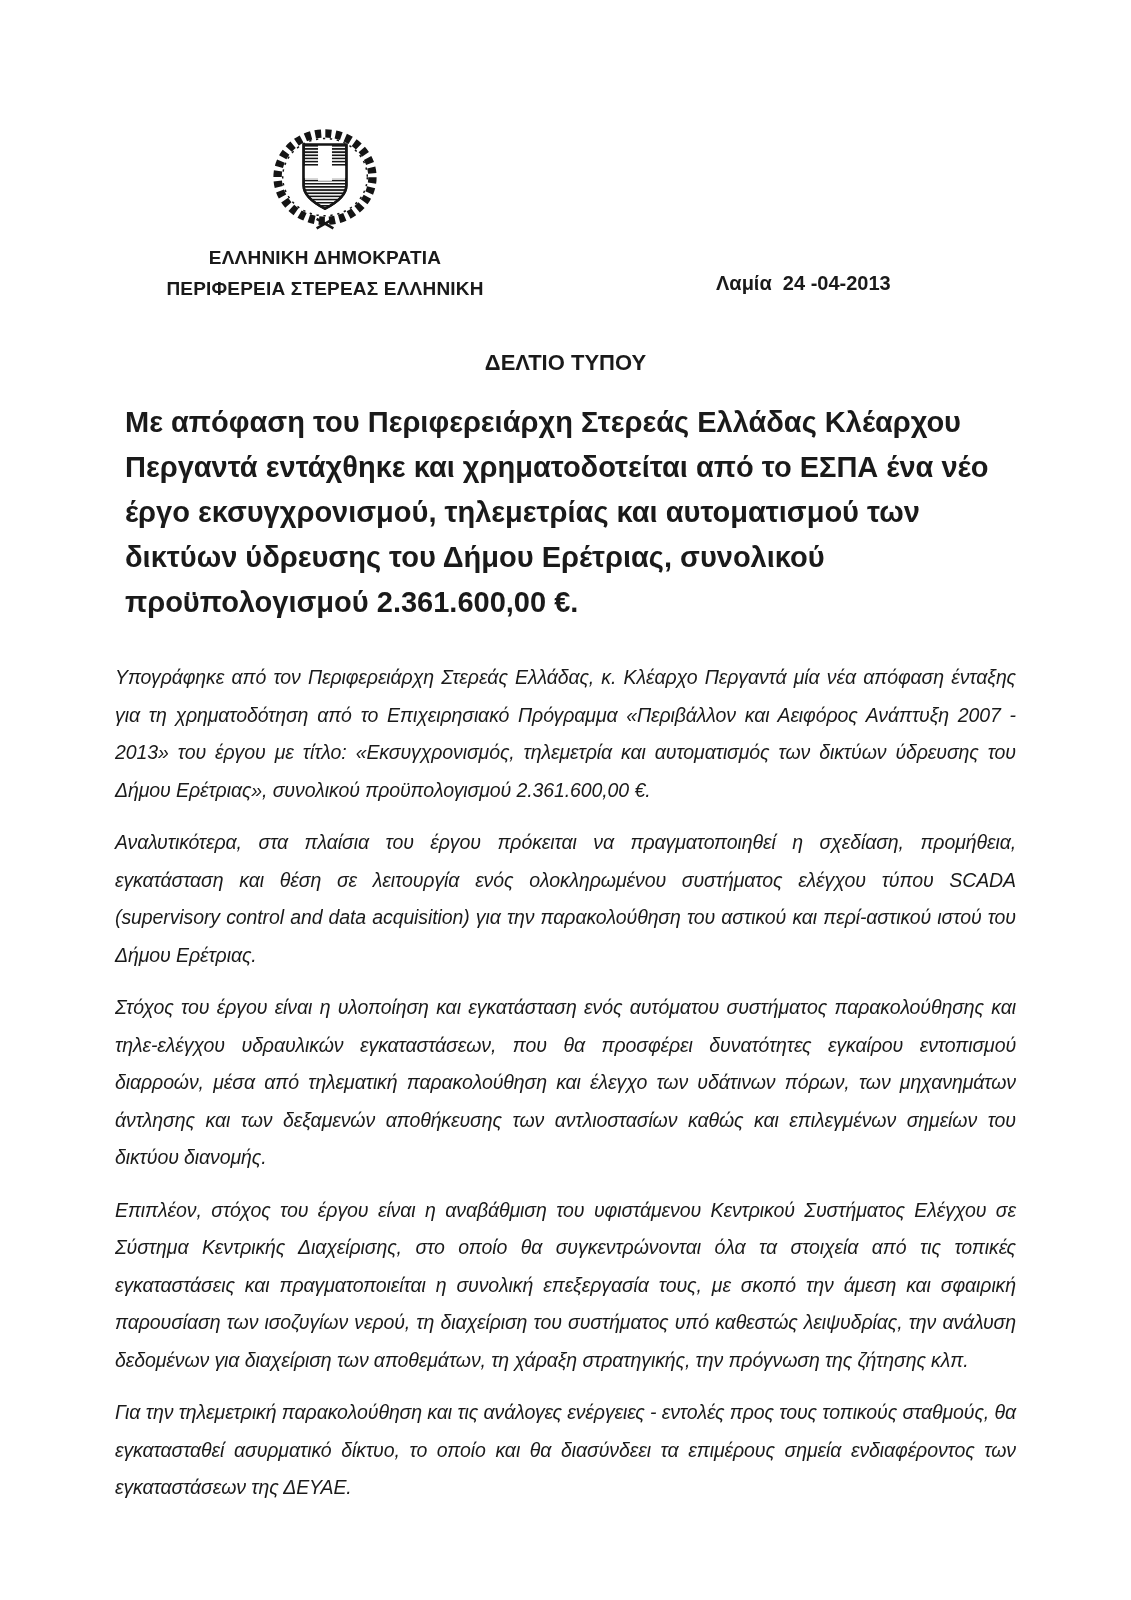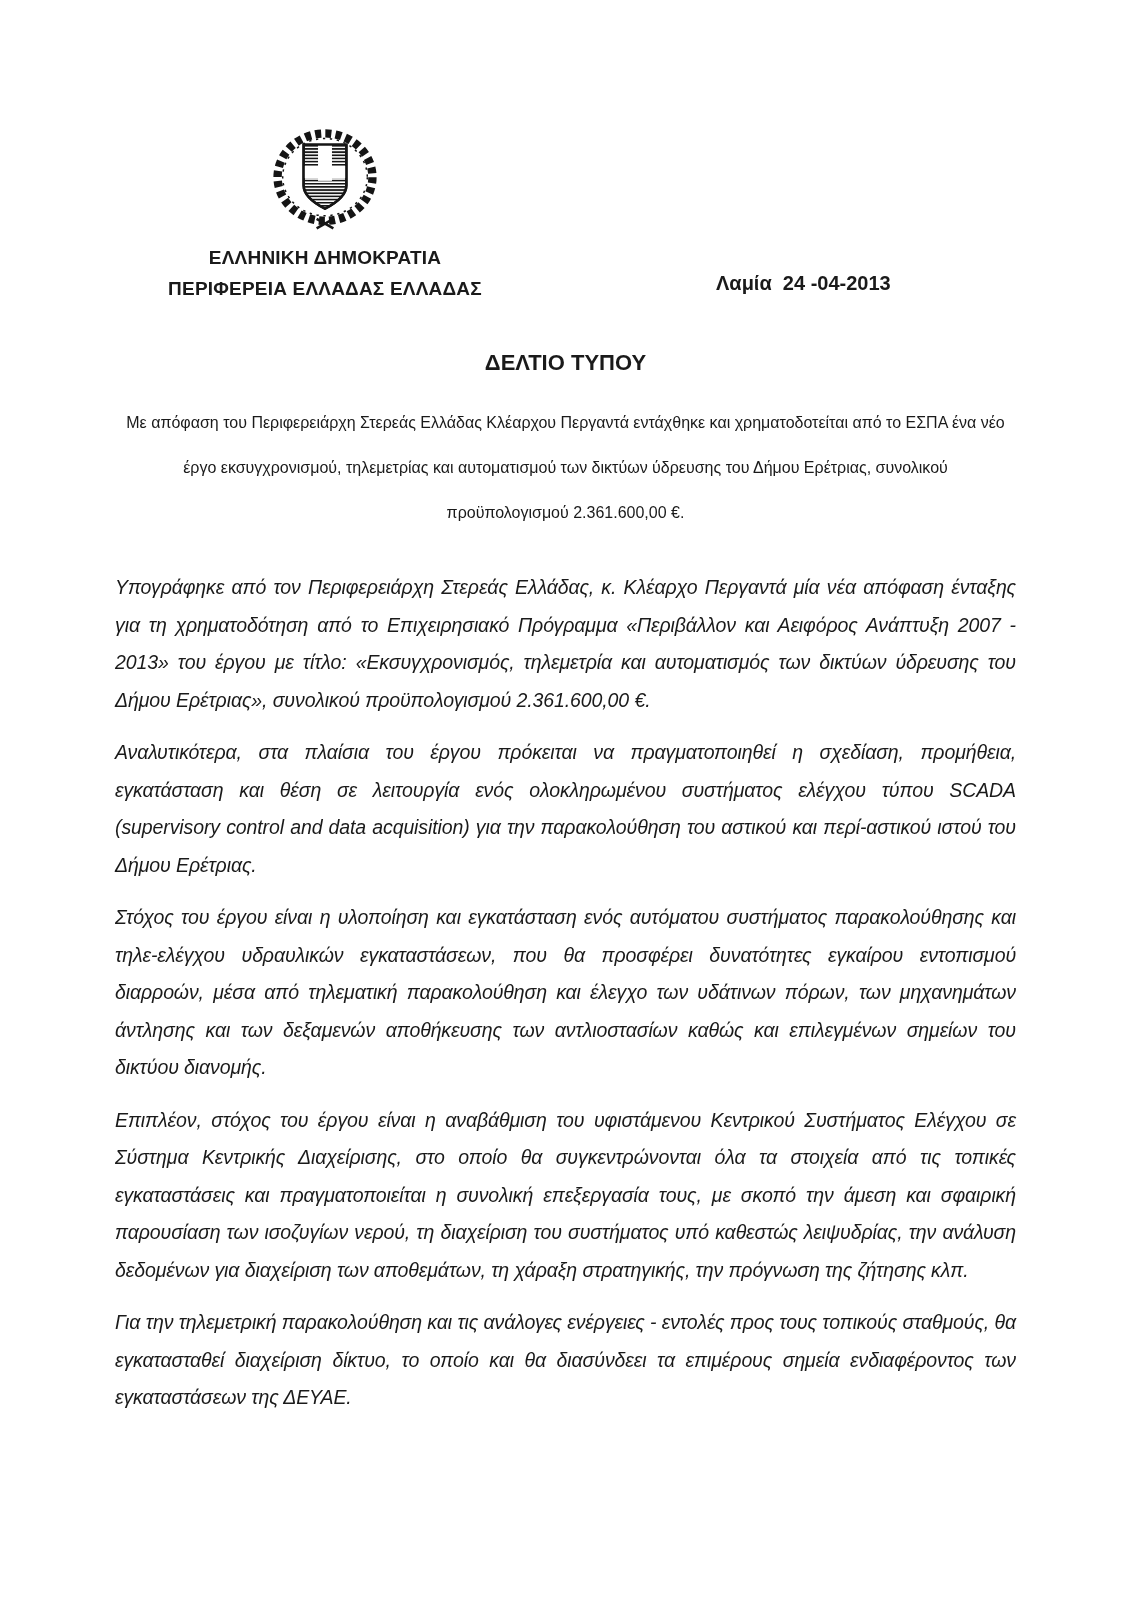--- a/index.html
+++ b/index.html
@@ -26,22 +26,21 @@
   .date-line{
     position:absolute;left:601px;top:146px;
     font-size:20px;font-weight:700;white-space:pre;
   }
   .doc-title{
     margin:46px 0 0;text-align:center;
     font-size:22px;font-weight:700;
   }
   .lead{
     margin:24px 125px 0;
-    text-align:center;
-    font-size:16px;font-weight:400;line-height:45px;
+    font-size:29px;font-weight:700;line-height:45px;
   }
   .body-text{margin:34px 115px 0;}
   .para{
     margin:0 0 15px;
     font-size:19.5px;line-height:37.5px;
     text-align:justify;
     letter-spacing:-0.1px;
     font-style:italic;
   }
 </style>
@@ -66,30 +65,30 @@
 
           <path d="M51 100 L69 110 M69 100 L51 110" stroke="#151515" stroke-width="2.8" fill="none"></path>
 
           <path d="M37 20 H83 V64 Q83 77 60 89 Q37 77 37 64 Z" fill="url(#hstripes)" stroke="#151515" stroke-width="2.6"></path>
           <rect x="52.5" y="20" width="15" height="39" fill="#ffffff"></rect>
           <rect x="37" y="43" width="46" height="13" fill="#ffffff"></rect>
           <path d="M37 20 H83 V64 Q83 77 60 89 Q37 77 37 64 Z" fill="none" stroke="#151515" stroke-width="2.6"></path>
         </svg>
       </div>
       <div class="org-line">ΕΛΛΗΝΙΚΗ ΔΗΜΟΚΡΑΤΙΑ</div>
-      <div class="org-line">ΠΕΡΙΦΕΡΕΙΑ ΕΛΛΑΔΑΣ ΕΛΛΑΔΑΣ</div>
+      <div class="org-line">ΠΕΡΙΦΕΡΕΙΑ ΣΤΕΡΕΑΣ ΕΛΛΗΝΙΚΗ</div>
     </div>
     <div class="date-line">Λαμία  24 -04-2013</div>
   </div>
 
   <h1 class="doc-title">ΔΕΛΤΙΟ ΤΥΠΟΥ</h1>
 
   <p class="lead">Με απόφαση του Περιφερειάρχη Στερεάς Ελλάδας Κλέαρχου Περγαντά εντάχθηκε και χρηματοδοτείται από το ΕΣΠΑ ένα νέο έργο εκσυγχρονισμού, τηλεμετρίας και αυτοματισμού των δικτύων ύδρευσης του Δήμου Ερέτριας, συνολικού προϋπολογισμού 2.361.600,00 €.</p>
 
   <div class="body-text">
     <p class="para">Υπογράφηκε από τον Περιφερειάρχη Στερεάς Ελλάδας, κ. Κλέαρχο Περγαντά μία νέα απόφαση ένταξης για τη χρηματοδότηση από το  Επιχειρησιακό Πρόγραμμα «Περιβάλλον και Αειφόρος Ανάπτυξη  2007 - 2013» του έργου με τίτλο: «Εκσυγχρονισμός, τηλεμετρία και αυτοματισμός των δικτύων ύδρευσης του Δήμου Ερέτριας», συνολικού προϋπολογισμού 2.361.600,00 €.</p>
     <p class="para">Αναλυτικότερα, στα πλαίσια του έργου πρόκειται να πραγματοποιηθεί η σχεδίαση, προμήθεια, εγκατάσταση και θέση σε λειτουργία ενός ολοκληρωμένου συστήματος ελέγχου τύπου SCADA (supervisory control and data acquisition) για την παρακολούθηση του αστικού και περί-αστικού ιστού του Δήμου Ερέτριας.</p>
     <p class="para">Στόχος του έργου είναι η υλοποίηση και εγκατάσταση ενός αυτόματου συστήματος παρακολούθησης και τηλε-ελέγχου υδραυλικών εγκαταστάσεων, που θα προσφέρει δυνατότητες εγκαίρου εντοπισμού διαρροών, μέσα από τηλεματική παρακολούθηση και έλεγχο των υδάτινων πόρων, των μηχανημάτων άντλησης και των δεξαμενών αποθήκευσης των αντλιοστασίων καθώς και επιλεγμένων σημείων του δικτύου διανομής.</p>
     <p class="para">Επιπλέον, στόχος του έργου είναι η αναβάθμιση του υφιστάμενου Κεντρικού Συστήματος Ελέγχου σε Σύστημα Κεντρικής Διαχείρισης, στο οποίο θα συγκεντρώνονται όλα τα στοιχεία από τις τοπικές εγκαταστάσεις και πραγματοποιείται η συνολική επεξεργασία τους, με σκοπό την άμεση και σφαιρική παρουσίαση των ισοζυγίων νερού, τη διαχείριση του συστήματος υπό καθεστώς λειψυδρίας, την ανάλυση δεδομένων για διαχείριση των αποθεμάτων, τη χάραξη στρατηγικής, την πρόγνωση της ζήτησης κλπ.</p>
-    <p class="para">Για την τηλεμετρική παρακολούθηση και τις ανάλογες ενέργειες - εντολές προς τους τοπικούς σταθμούς, θα εγκατασταθεί διαχείριση δίκτυο, το οποίο και θα διασύνδεει τα επιμέρους σημεία ενδιαφέροντος των εγκαταστάσεων της ΔΕΥΑΕ.</p>
+    <p class="para">Για την τηλεμετρική παρακολούθηση και τις ανάλογες ενέργειες - εντολές προς τους τοπικούς σταθμούς, θα εγκατασταθεί ασυρματικό δίκτυο, το οποίο και θα διασύνδεει τα επιμέρους σημεία ενδιαφέροντος των εγκαταστάσεων της ΔΕΥΑΕ.</p>
   </div>
 
 </div>
 
 </body></html>

